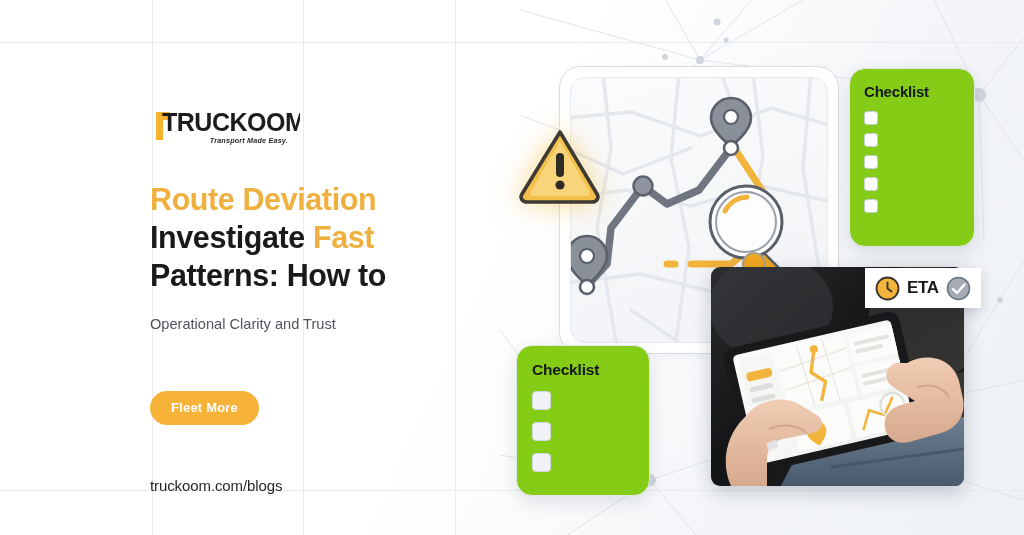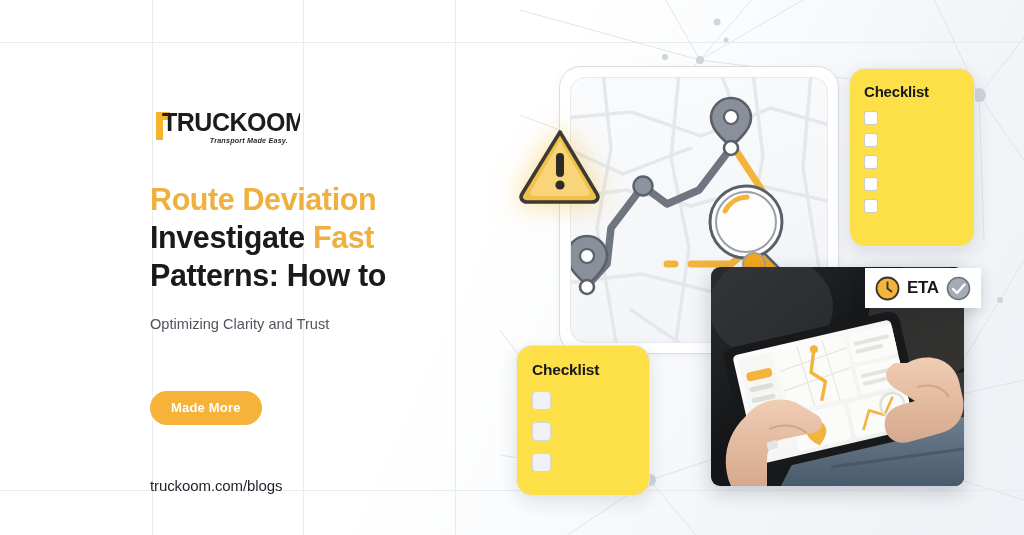--- a/index.html
+++ b/index.html
@@ -120,21 +120,21 @@
     position: absolute;
     left: 519px;
     top: 126px;
     width: 82px;
     height: 78px;
     filter: drop-shadow(0 0 14px rgba(247,190,60,.55));
   }
 
   .checklist {
     position: absolute;
-    background: #fde047;
+    background: #84cc16;
     border-radius: 16px;
     border: 1px solid #e3e6eb;
     box-shadow: 0 6px 18px rgba(35,45,65,.12);
   }
   .checklist.top {
     left: 849px; top: 68px; width: 126px; height: 179px;
     padding: 14px 14px 0 14px;
     box-sizing: border-box;
   }
   .checklist.bottom {
@@ -277,24 +277,24 @@
       </svg>
     </div>
 
     <h1 class="headline">
       <span class="ln hl-amber">Route Deviation</span>
       <span class="ln"><span>Investigate </span><span class="hl-amber">Fast</span></span>
       <span class="ln">Patterns: How to</span>
     </h1>
 
     <p class="subtitle">
-      <span class="sl">Optimizing Clarity and Trust</span>
+      <span class="sl">Operational Clarity and Trust</span>
     </p>
 
-    <button class="cta">Made More</button>
+    <button class="cta">Fleet More</button>
 
     <div class="url">truckoom.com/blogs</div>
   </div>
 
   <div class="art">
 
     <div class="map-card">
       <div class="map-inner">
         <svg width="258" height="266" viewBox="0 0 258 266">
 

